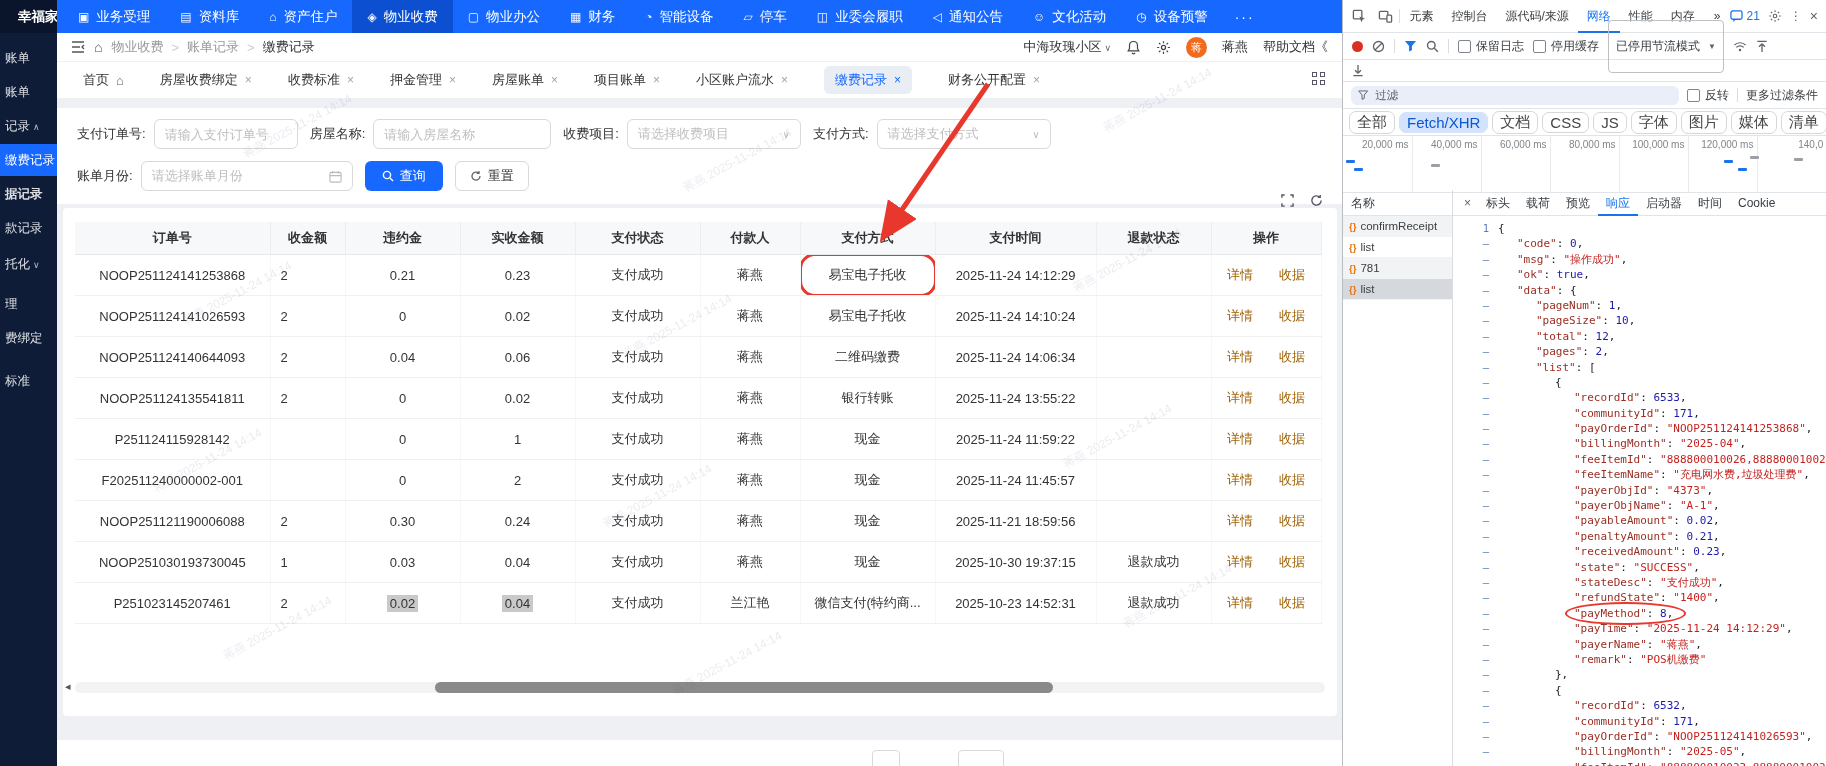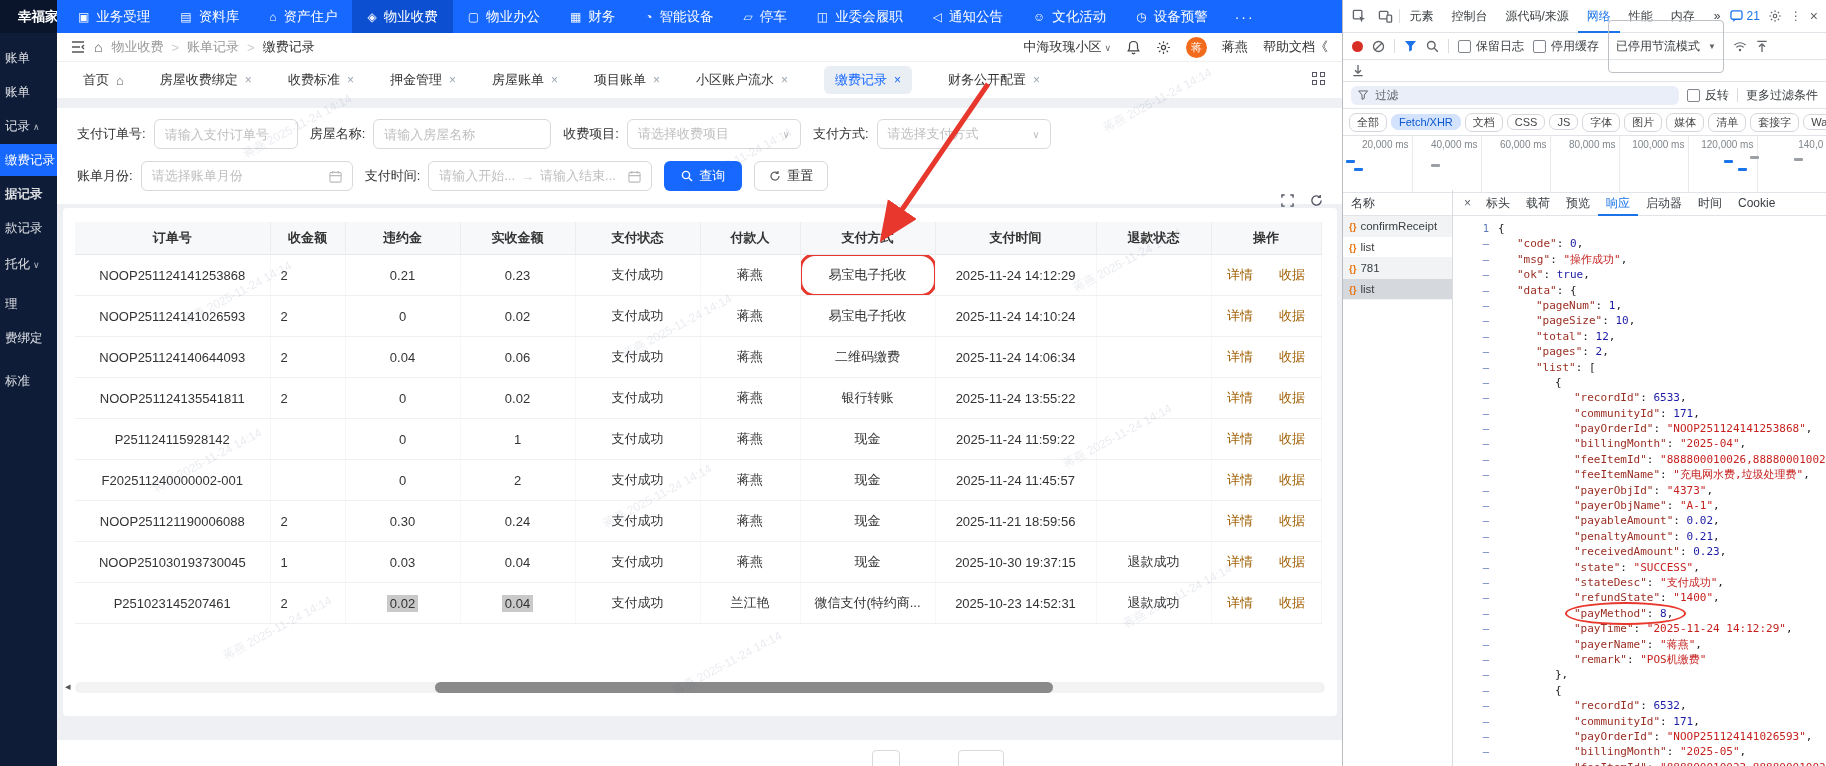--- a/index.html
+++ b/index.html
@@ -79,21 +79,21 @@
   .sep{width:1px;height:14px;background:#dadce0}
   .chkw{display:flex;align-items:center;gap:5px;white-space:nowrap;cursor:pointer}
   .chk{width:11px;height:11px;border:1px solid #80868b;border-radius:2px;background:#fff}
   .throttle{border:1px solid #bdc1c6;border-radius:4px;padding:17px 7px;display:flex;gap:8px;align-items:center;white-space:nowrap;cursor:pointer}
   #dt-dl{height:22px;padding:0 9px}
   #dt-filter{height:27px;gap:8px;padding:0 8px}
   .fpill{flex:1;background:#e9eef8;border-radius:6px;height:19px;display:flex;align-items:center;padding:0 7px;gap:5px}
   .fpill input{border:none;background:transparent;outline:none;font-size:11.5px;width:100%;color:#333}
   .fpill input::placeholder{color:#5f6368}
   #dt-chips{height:27px;gap:4px;padding:0 6px}
-  .chip{border:1px solid #d5d7da;border-radius:7px;padding:1px 7px;font-size:11px;color:#444;white-space:nowrap;cursor:pointer}
+  .chip{border:1px solid #d5d7da;border-radius:7px;padding:1px 7px;font-size:15px;color:#444;white-space:nowrap;cursor:pointer}
   .chip.active{background:#d3e3fd;border-color:#d3e3fd;color:#0b57d0}
   #dt-timeline{position:relative;height:56px;border-bottom:1px solid #e0e3e7;overflow:hidden}
   .tl-line{position:absolute;top:0;bottom:0;width:1px;background:#e8eaed}
   .tl-lab{position:absolute;top:3px;font-size:10px;color:#80868b;transform:translateX(-103%);white-space:nowrap}
   .tl-mark{position:absolute;width:9px;height:3px;border-radius:1px}
   #dt-main{position:absolute;top:190px;left:0;right:0;bottom:0;display:flex}
   #req-col{width:110px;border-right:1px solid #dadce0;box-sizing:border-box;flex:none}
   #req-head{height:26px;line-height:26px;padding-left:8px;border-bottom:1px solid #e0e3e7;color:#3c4043;box-sizing:border-box}
   .req-row{height:20px;display:flex;align-items:center;gap:4px;padding-left:6px;font-size:11.5px;border-bottom:1px solid #f1f3f4;white-space:nowrap;overflow:hidden;cursor:pointer}
   .req-row.stripe{background:#f1f3f4}
@@ -300,34 +300,20 @@
           <span class="box" style="width:212px">
               <span>请选择账单月份</span>
             <span class="bic">
                 <svg class="mini" width="13" height="13" viewBox="0 0 14 14">
                   <rect x="1" y="2.5" width="12" height="10.5" rx="1.5" fill="none" stroke="#bbb" stroke-width="1.2"></rect>
                   <path d="M4 1v3M10 1v3M1 6h12" stroke="#bbb" stroke-width="1.2"></path>
                 </svg>
               </span>
             </span>
           </span>
-        <span class="fld">
-            <span>支付时间:</span>
-          <span class="box" style="width:224px">
-              <span>请输入开始...</span>
-            <span style="color:#ccc">→</span>
-              <span>请输入结束...</span>
-            <span class="bic">
-                <svg class="mini" width="13" height="13" viewBox="0 0 14 14">
-                  <rect x="1" y="2.5" width="12" height="10.5" rx="1.5" fill="none" stroke="#bbb" stroke-width="1.2"></rect>
-                  <path d="M4 1v3M10 1v3M1 6h12" stroke="#bbb" stroke-width="1.2"></path>
-                </svg>
-              </span>
-            </span>
-          </span>
         <span class="btn btn-query">
           <svg class="mini" width="12" height="12" viewBox="0 0 12 12">
               <circle cx="5" cy="5" r="3.6" fill="none" stroke="#fff" stroke-width="1.4"></circle>
               <path d="M8 8l3 3" stroke="#fff" stroke-width="1.4"></path>
             </svg>
           <span>查询</span>
           </span>
         <span class="btn btn-reset">
           <svg class="mini" width="12" height="12" viewBox="0 0 12 12">
               <path d="M10 6a4 4 0 1 1-1.2-2.8M9 1v2.4H6.6" fill="none" stroke="#666" stroke-width="1.3"></path>

